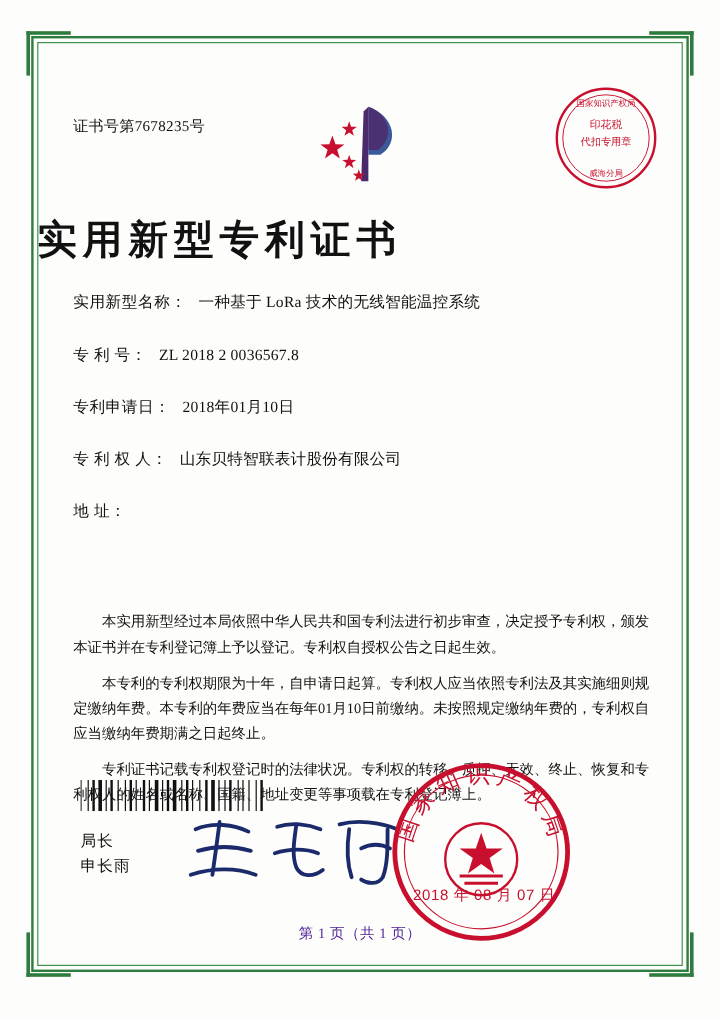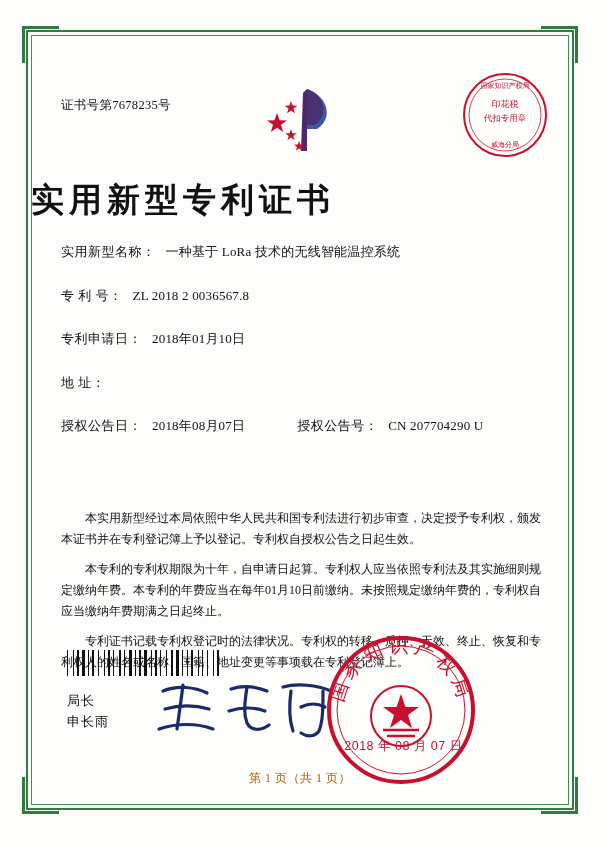--- a/index.html
+++ b/index.html
@@ -207,21 +207,21 @@
   }
 
   
   .footer {
     position: absolute;
     left: 0;
     right: 0;
     bottom: 18px;
     text-align: center;
     font-size: 12px;
-    color: #a16207;
+    color: #4c1d95;
     letter-spacing: 0.5px;
   }
 </style>
 </head>
 <body>
 
 <div class="page">
 
   <div class="border-outer"></div>
   <div class="border-inner"></div>
@@ -266,27 +266,25 @@
       </div>
       <div class="field-row">
         <span class="field-label">专 利 号：</span>
         <span class="field-value">ZL 2018 2 0036567.8</span>
       </div>
       <div class="field-row">
         <span class="field-label">专利申请日：</span>
         <span class="field-value">2018年01月10日</span>
       </div>
       <div class="field-row">
+        <span class="field-label">专 利 权 人：</span>
+        <span class="field-value">山东贝特智联表计股份有限公司</span>
+      </div>
+      <div class="field-row">
         <span class="field-label">地 址：</span>
-      </div>
-      <div class="field-row dual">
-        <span class="field-label">授权公告日：</span>
-        <span class="field-value">2018年08月07日</span>
-        <span class="second-label">授权公告号：</span>
-        <span class="field-value">CN 207704290 U</span>
       </div>
     </div>
 
     <div class="paragraphs">
       <p>本实用新型经过本局依照中华人民共和国专利法进行初步审查，决定授予专利权，颁发本证书并在专利登记簿上予以登记。专利权自授权公告之日起生效。</p>
       <p>本专利的专利权期限为十年，自申请日起算。专利权人应当依照专利法及其实施细则规定缴纳年费。本专利的年费应当在每年01月10日前缴纳。未按照规定缴纳年费的，专利权自应当缴纳年费期满之日起终止。</p>
       <p>专利证书记载专利权登记时的法律状况。专利权的转移、质押、无效、终止、恢复和专利权人的姓名或名称、国籍、地址变更等事项载在专利登记簿上。</p>
     </div>
 
     <div class="barcode" id="barcode">

